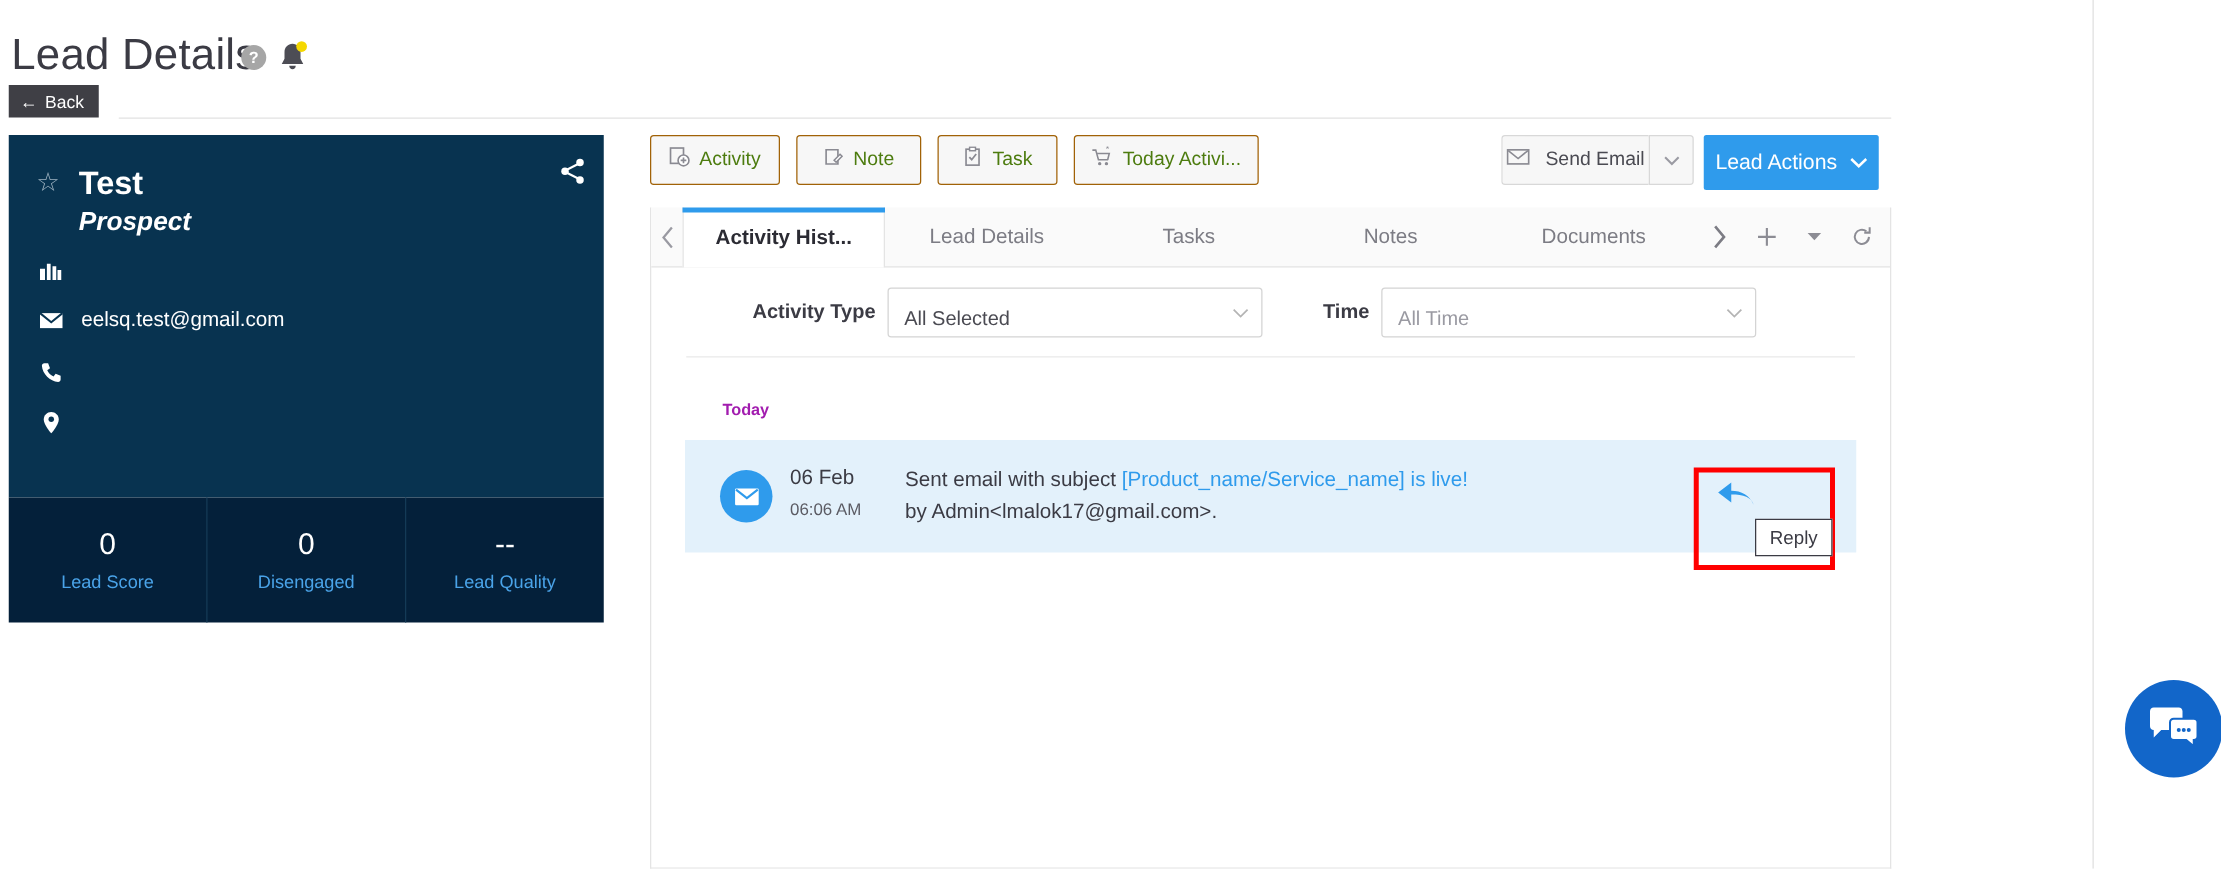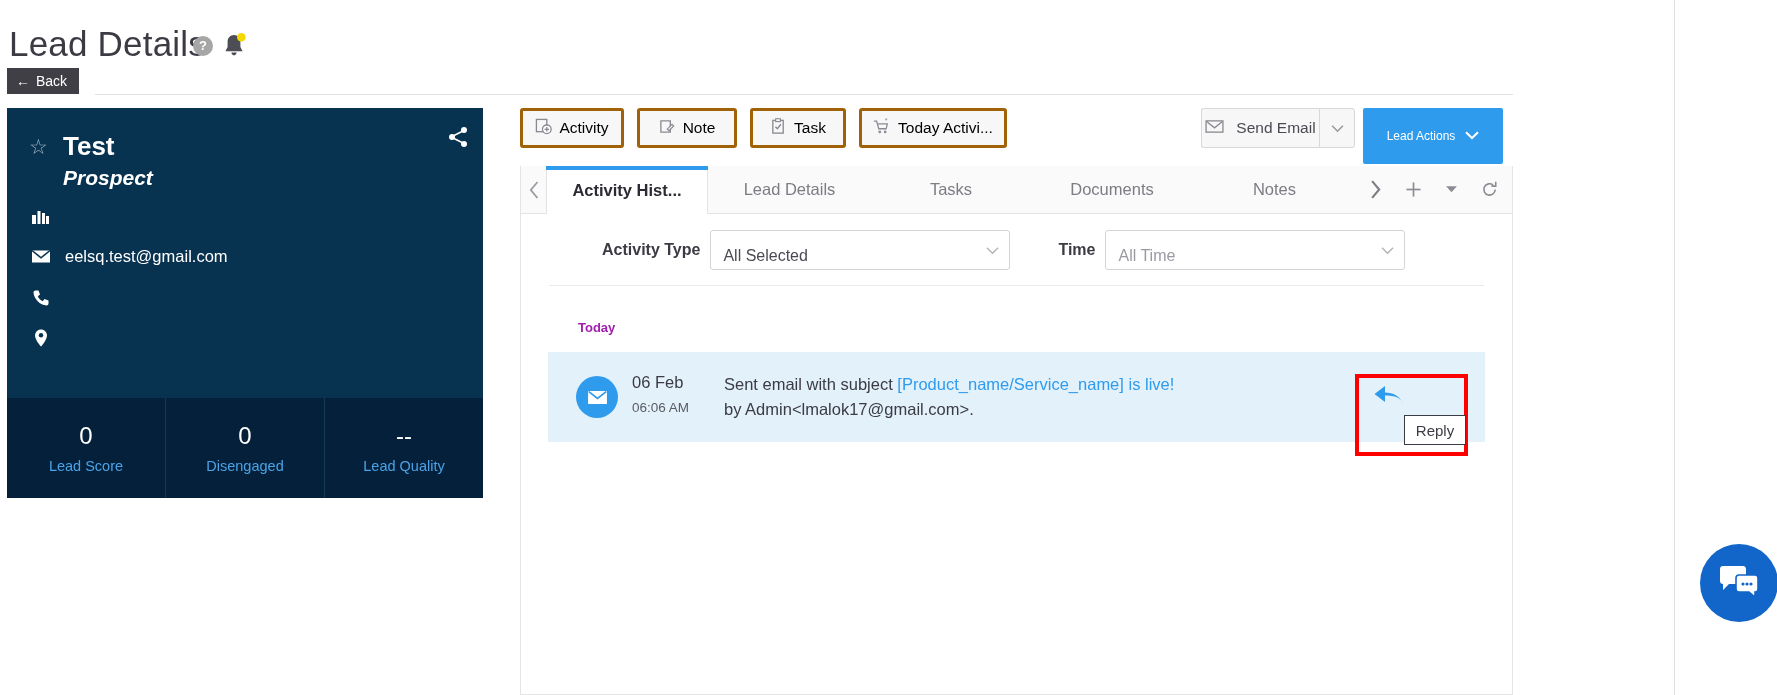--- a/index.html
+++ b/index.html
@@ -87,47 +87,47 @@
     border-bottom:1px solid #e7e7e7; padding-left:14px;
   }
   .lp-key { width:150px; font-size:16.5px; color:#5b5b5b; }
   .lp-val { font-size:16.5px; font-weight:bold; color:#3b3b44; }
   .lp-blank { height:40px; background:#fbfbfb; }
 
   
   .toolbar { position:absolute; left:520px; top:108px; width:1250px; height:42px; }
   .tb-btn {
     position:absolute; top:0; height:40px;
-    background:#f7f7f7; border:3px solid #a16207; border-radius:3px;
+    background:#f7f7f7; border:1px solid #a16207; border-radius:3px;
     display:flex; align-items:center; justify-content:center; gap:7px;
-    font-size:15.5px; color:#000000; cursor:pointer; padding:0 10px;
+    font-size:15.5px; color:#4d7c0f; cursor:pointer; padding:0 10px;
     white-space:nowrap; overflow:hidden;
   }
   .tb-activity { left:0;   width:104px; }
   .tb-note     { left:117px; width:100px; }
   .tb-task     { left:230px; width:96px; }
   .tb-sales    { left:339px; width:148px; }
 
   .send-email-group { position:absolute; left:681px; top:0; display:flex; }
   .send-email-btn {
     height:40px; width:118px; background:#f7f7f7;
     border:1px solid #d8d8d8; border-right:none; border-radius:3px 0 0 3px;
     display:flex; align-items:center; justify-content:center; gap:12px;
     font-size:15.5px; color:#4a4a52; cursor:pointer; white-space:nowrap;
   }
   .send-email-caret {
     height:40px; width:36px; background:#f7f7f7;
     border:1px solid #d8d8d8; border-radius:0 3px 3px 0;
     display:flex; align-items:center; justify-content:center; cursor:pointer;
   }
   .lead-actions-btn {
-    position:absolute; left:843px; top:0; width:140px; height:56px;
+    position:absolute; left:843px; top:0; width:140px; height:44px;
     background:#2f9bec; color:#fff; border:none; border-radius:2px;
     display:flex; align-items:center; justify-content:center; gap:10px;
-    font-size:12px; cursor:pointer; white-space:nowrap;
+    font-size:17px; cursor:pointer; white-space:nowrap;
   }
 
   
   .tab-panel {
     position:absolute; left:520px; top:166px; width:993px; height:529px;
     background:#fff; border:1px solid #e4e4e4; border-top:none;
   }
   .tab-bar {
     position:relative; height:48px; background:#fafafa;
     border-bottom:1px solid #e4e4e4; display:flex; align-items:stretch;
@@ -424,25 +424,25 @@
       <div class="tabs">
         <div class="tab active tab-w1">
           <span>Activity Hist...</span>
         </div>
         <div class="tab tab-w2">
           <span>Lead Details</span>
         </div>
         <div class="tab tab-w3">
           <span>Tasks</span>
         </div>
+        <div class="tab tab-w4">
+          <span>Notes</span>
+        </div>
         <div class="tab tab-w5">
           <span>Documents</span>
-        </div>
-        <div class="tab tab-w4">
-          <span>Notes</span>
         </div>
       </div>
 
       <div class="tab-tools">
         <div class="tab-tool">
           <svg viewBox="0 0 10 18" width="11" height="19">
             <path d="M1.8 1 L8.5 9 L1.8 17" fill="none" stroke="#7c7c84" stroke-width="2"></path>
           </svg>
         </div>
         <div class="tab-tool">

